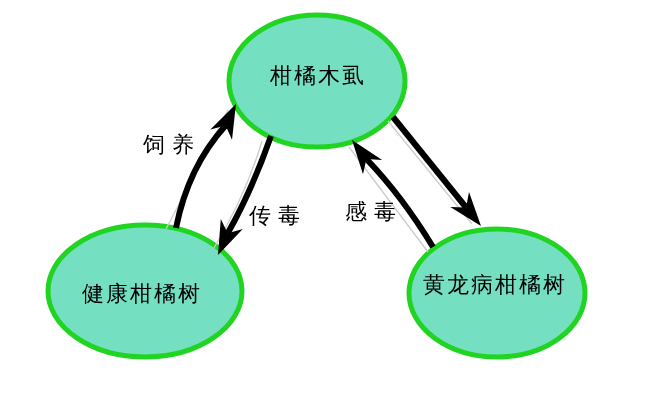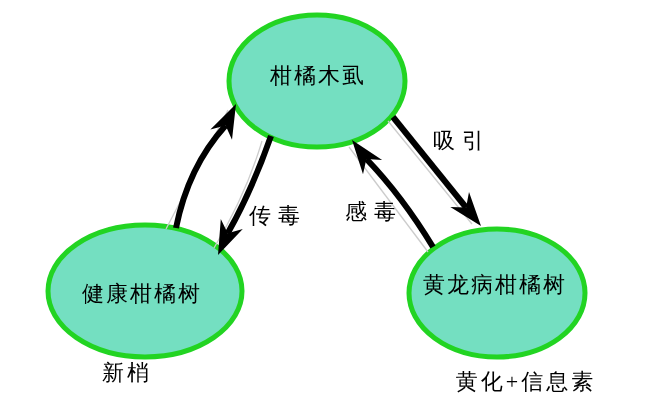--- a/index.html
+++ b/index.html
@@ -69,20 +69,18 @@
       <path d="M218,255 L220.8,219.1 L227.7,233.3 L242.8,228.9 Z"></path>
       <path d="M352,140 L382.1,159.9 L366.4,159 L363,174.3 Z"></path>
       <path d="M481,226 L450.3,207 L466.1,207.5 L469,192 Z"></path>
     </g>
   </svg>
 
   <div class="label node-label" style="left:318px; top:76px;">柑橘木虱</div>
   <div class="label node-label" style="left:142px; top:294px;text-align:right;">健康柑橘树</div>
   <div class="label node-label" style="left:495px; top:285px;">黄龙病柑橘树</div>
 
+  <div class="label edge-label" style="left:172px; top:145px;">饲养</div>
   <div class="label edge-label" style="left:278px; top:216px;">传毒</div>
   <div class="label edge-label" style="left:374px; top:212px;">感毒</div>
-  <div class="label edge-label" style="left:462px; top:141px;">吸引</div>
 
-  <div class="label caption-label" style="left:127px; top:373px;">新梢</div>
-  <div class="label caption-label" style="left:526px; top:382px;">黄化+信息素</div>
 
 </div>
 
 </body></html>

